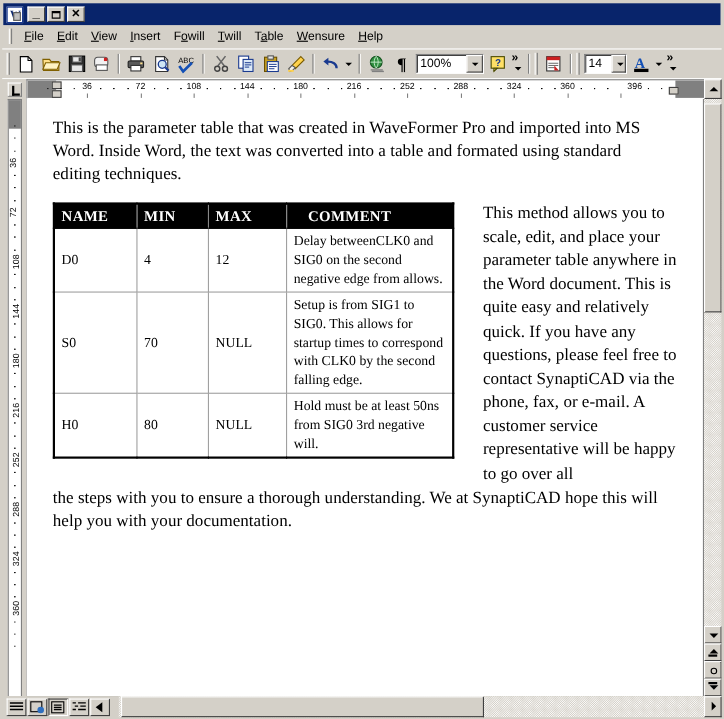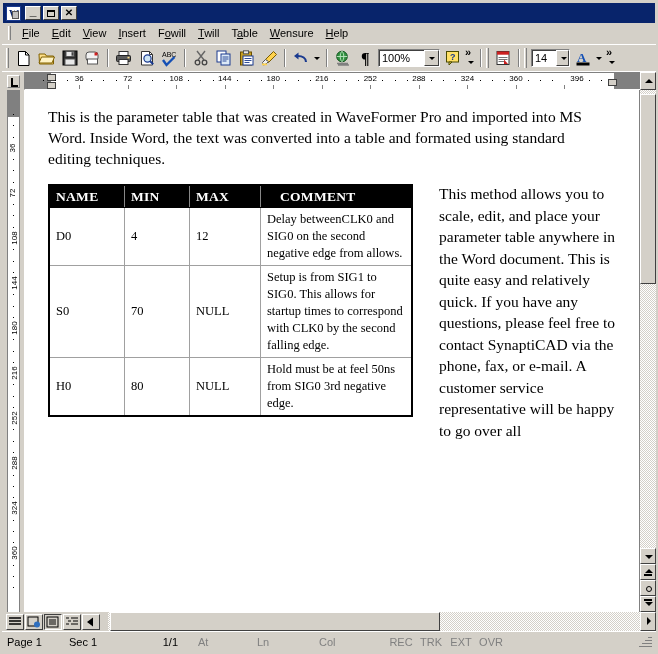--- a/index.html
+++ b/index.html
@@ -798,26 +798,27 @@
                 <tr>
                   <td>S0</td>
                   <td>70</td>
                   <td>NULL</td>
                   <td>Setup is from SIG1 to SIG0. This allows for startup times to correspond with CLK0 by the second falling edge.</td>
                 </tr>
                 <tr>
                   <td>H0</td>
                   <td>80</td>
                   <td>NULL</td>
-                  <td>Hold must be at feel 50ns from SIG0 3rd negative edge.</td>
+                  <td>Hold must be at least 50ns from SIG0 3rd negative will.</td>
                 </tr>
               </tbody>
             </table>
           </div>
 
+          <p class="para tailpara">the steps with you to ensure a thorough understanding. We at SynaptiCAD hope this will help you with your documentation.</p>
         </div>
       </div>
     </div>
 
     <div class="vscroll">
       <div class="sb-track">
         <div class="sb-thumb" style="top:4px;height:190px;"></div>
       </div>
       <div class="sb-btn arr-down"></div>
       <div class="sb-btn arr-prevpage"></div>
@@ -857,35 +858,14 @@
       </div>
     </div>
     <div class="hscroll">
       <div class="hs-track">
         <div class="hs-thumb" style="left:2px;width:330px;"></div>
       </div>
       <div class="hs-btn arr-right"></div>
     </div>
   </div>
 
-  <div class="statusbar">
-    <div class="st-cell" style="width:62px;">Page 1</div>
-    <div class="st-cell" style="width:60px;">Sec 1</div>
-    <div class="st-cell" style="width:62px;justify-content:flex-end;padding-right:10px;">1/1</div>
-    <div class="st-cell st-dim" style="width:66px;padding-left:10px;">At</div>
-    <div class="st-cell st-dim" style="width:62px;">Ln</div>
-    <div class="st-cell st-dim" style="width:70px;">Col</div>
-    <div class="st-cell st-dim" style="width:30px;justify-content:center;">REC</div>
-    <div class="st-cell st-dim" style="width:30px;justify-content:center;">TRK</div>
-    <div class="st-cell st-dim" style="width:30px;justify-content:center;">EXT</div>
-    <div class="st-cell st-dim" style="width:30px;justify-content:center;">OVR</div>
-    <div class="st-cell" style="width:44px;"></div>
-    <div class="st-cell" style="width:50px;"></div>
-    <div class="st-grow"></div>
-    <div class="grip">
-      <i style="left:9px;top:2px;width:4px;height:1px;"></i>
-      <i style="left:6px;top:5px;width:7px;height:1px;"></i>
-      <i style="left:3px;top:8px;width:10px;height:1px;"></i>
-      <i style="left:0px;top:11px;width:13px;height:1px;"></i>
-    </div>
-  </div>
 
 </div>
 
 </body></html>

